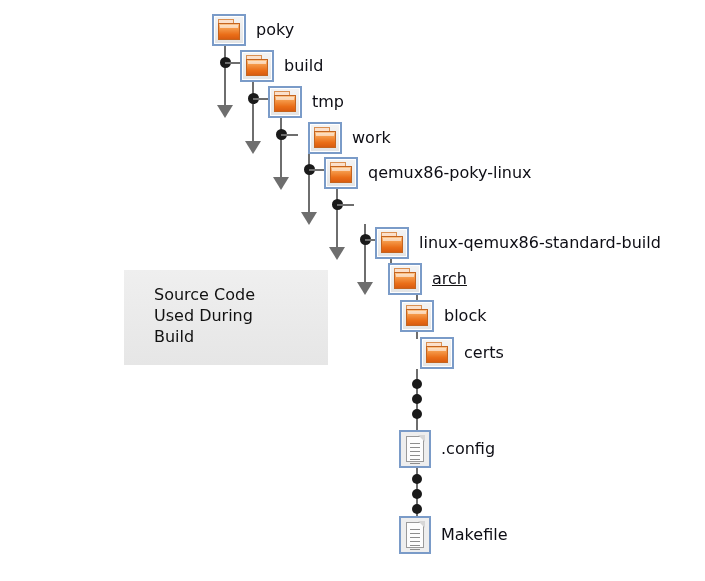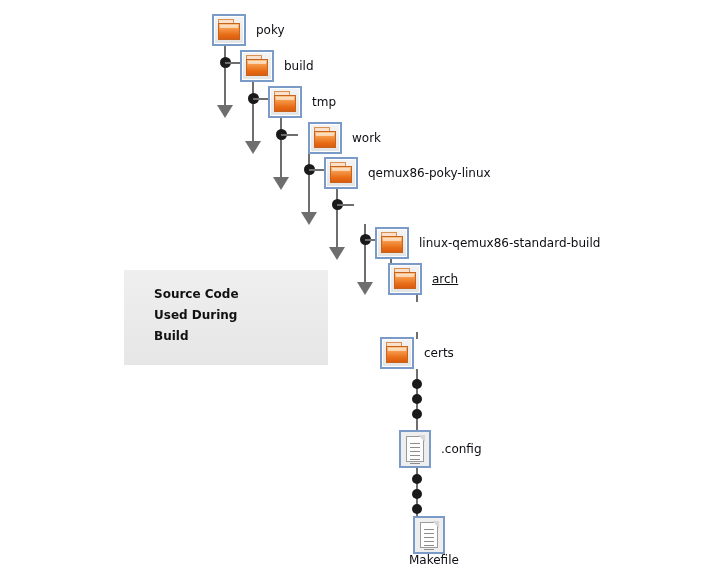--- a/index.html
+++ b/index.html
@@ -55,21 +55,21 @@
     border-top: 13px solid #6e6e6e;
   }
   
   .node {
     position: absolute;
     display: flex;
     align-items: center;
   }
   .node-label {
     margin-left: 10px;
-    font-size: 12px;
+    font-size: 16px;
     line-height: 1;
     color: #0d0d14;
     white-space: nowrap;
   }
   
   .icon-folder {
     width: 34px;
     height: 32px;
     box-sizing: border-box;
     border: 2px solid #7a9bc8;
@@ -138,22 +138,22 @@
     height: 1px;
     background: #8d8d8d;
     margin-bottom: 3px;
   }
   
   #callout {
     position: absolute;
     background: linear-gradient(180deg, #efefef 0%, #e6e6e6 100%);
   }
   #callout .callout-text {
-    font-weight: bold;
-    font-size: 12px;
+    font-weight: normal;
+    font-size: 16px;
     line-height: 21px;
     color: #111111;
     white-space: pre-line;
   }
   #note {
     position: absolute;
     width: 360px;
   }
   #note .note-title {
     font-weight: bold;
@@ -268,22 +268,29 @@
   </div>
 
   <div class="node" style="left:388px; top:263px;text-decoration:underline;">
     <span class="icon-folder">
         <span class="tab"></span>
         <span class="body"></span>
       </span>
     <span class="node-label">arch</span>
   </div>
 
-
-  <div class="node" style="left:380px; top:337px;">
+  <div class="node" style="left:400px; top:300px;">
+    <span class="icon-folder">
+        <span class="tab"></span>
+        <span class="body"></span>
+      </span>
+    <span class="node-label">block</span>
+  </div>
+
+  <div class="node" style="left:420px; top:337px;">
     <span class="icon-folder">
         <span class="tab"></span>
         <span class="body"></span>
       </span>
     <span class="node-label">certs</span>
   </div>
 
   <div class="node" style="left:399px; top:430px;">
     <span class="icon-file">
       <span class="page"></span>
@@ -293,21 +300,21 @@
           <i></i>
           <i></i>
           <i></i>
           <i></i>
           <i></i>
         </span>
     </span>
     <span class="node-label">.config</span>
   </div>
 
-  <div class="node" style="left:399px; top:516px;flex-direction:column;">
+  <div class="node" style="left:399px; top:516px;">
     <span class="icon-file">
       <span class="page"></span>
         <span class="fold"></span>
       <span class="rules">
           <i></i>
           <i></i>
           <i></i>
           <i></i>
           <i></i>
           <i></i>

